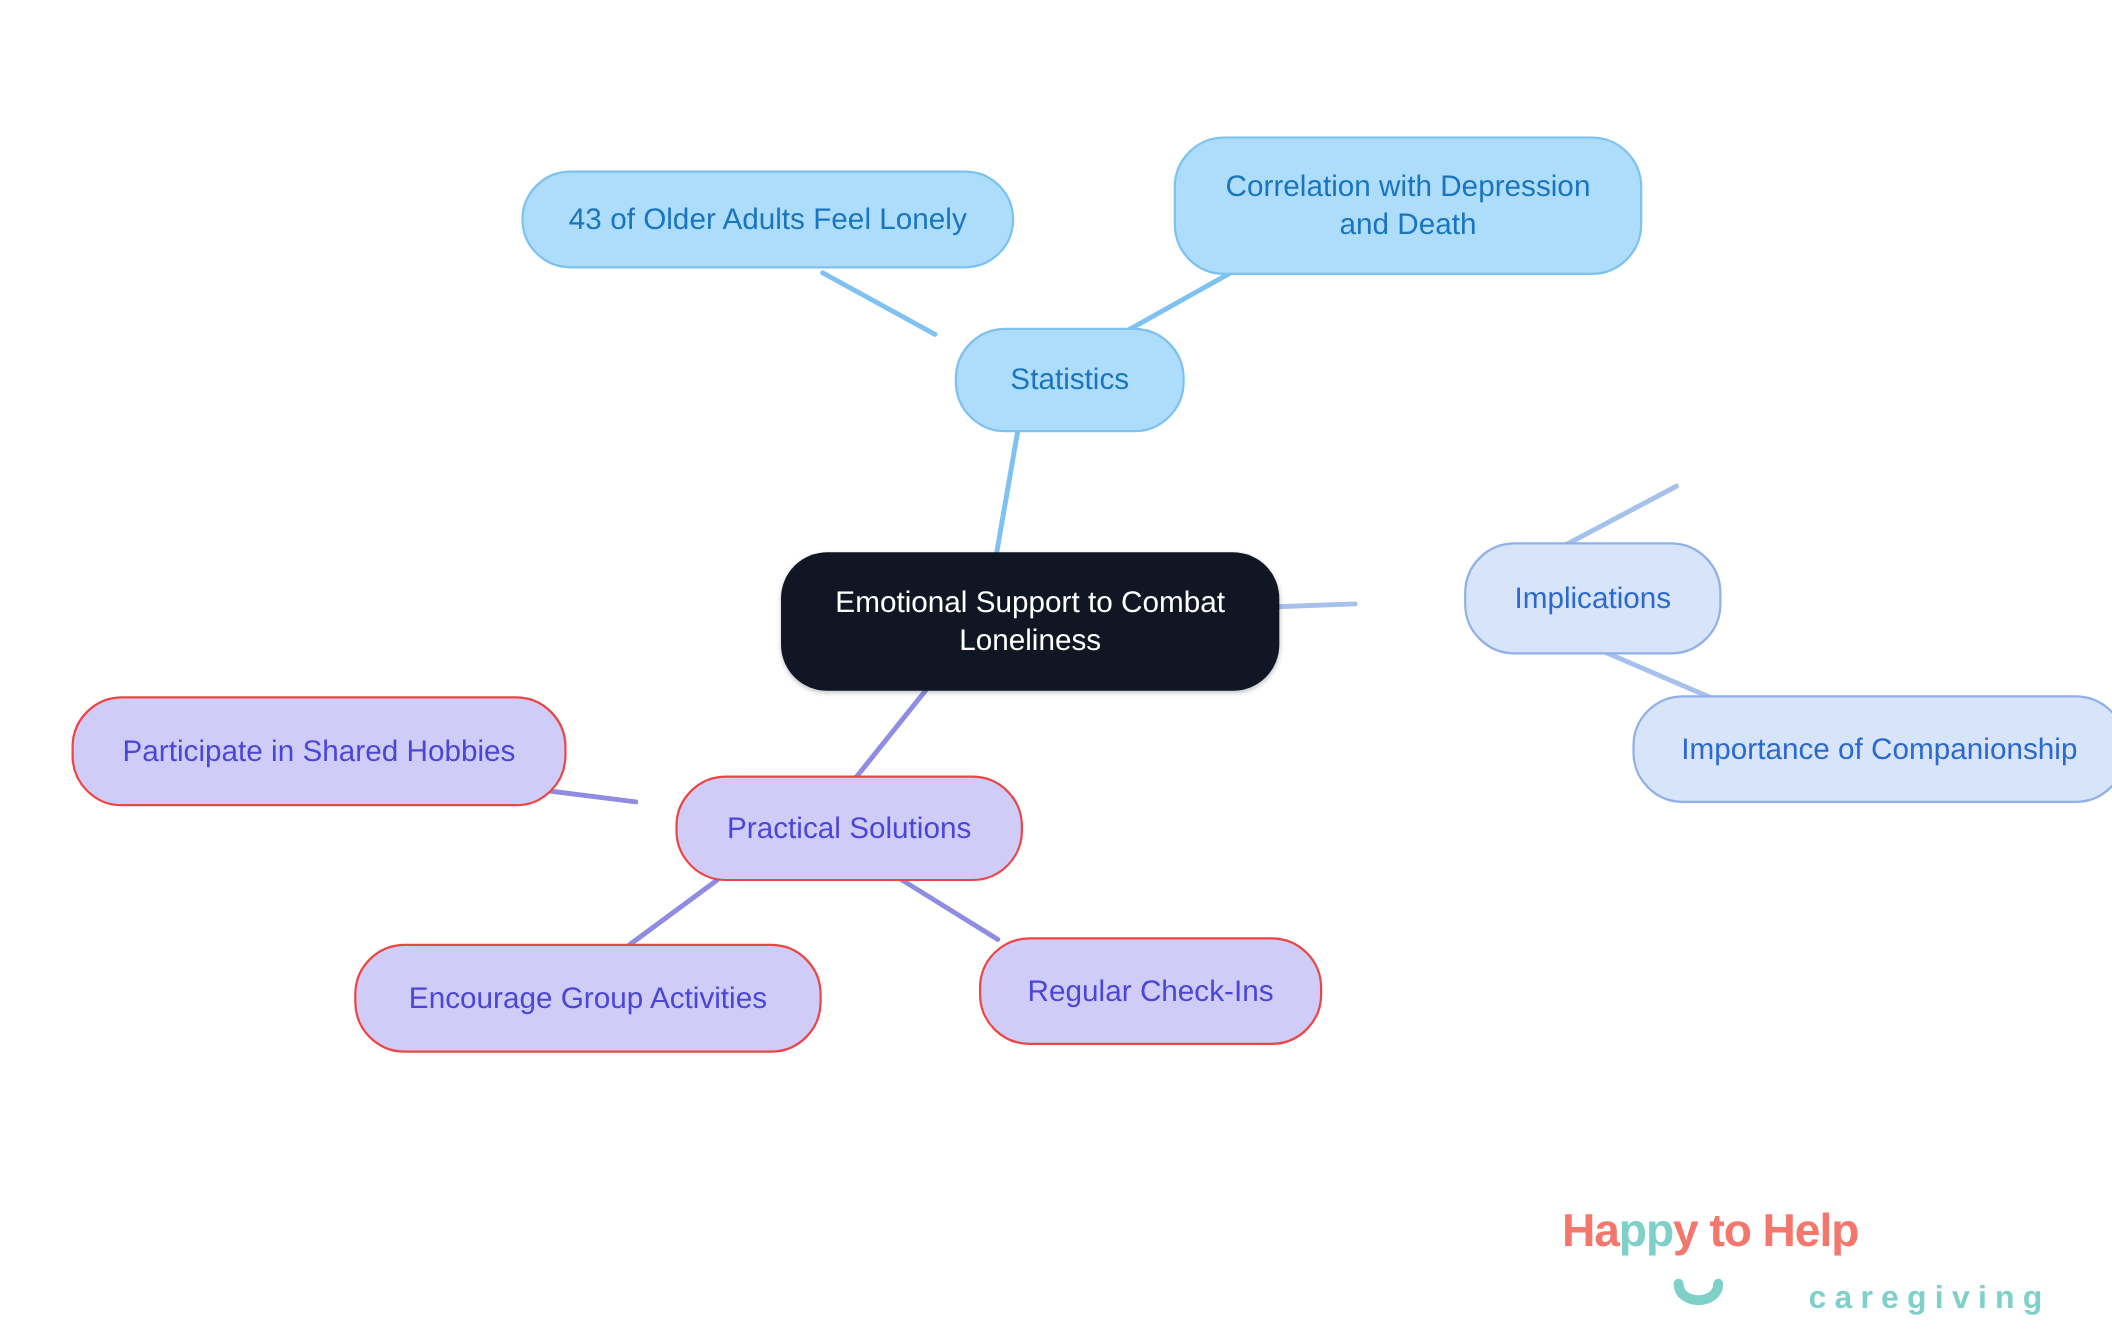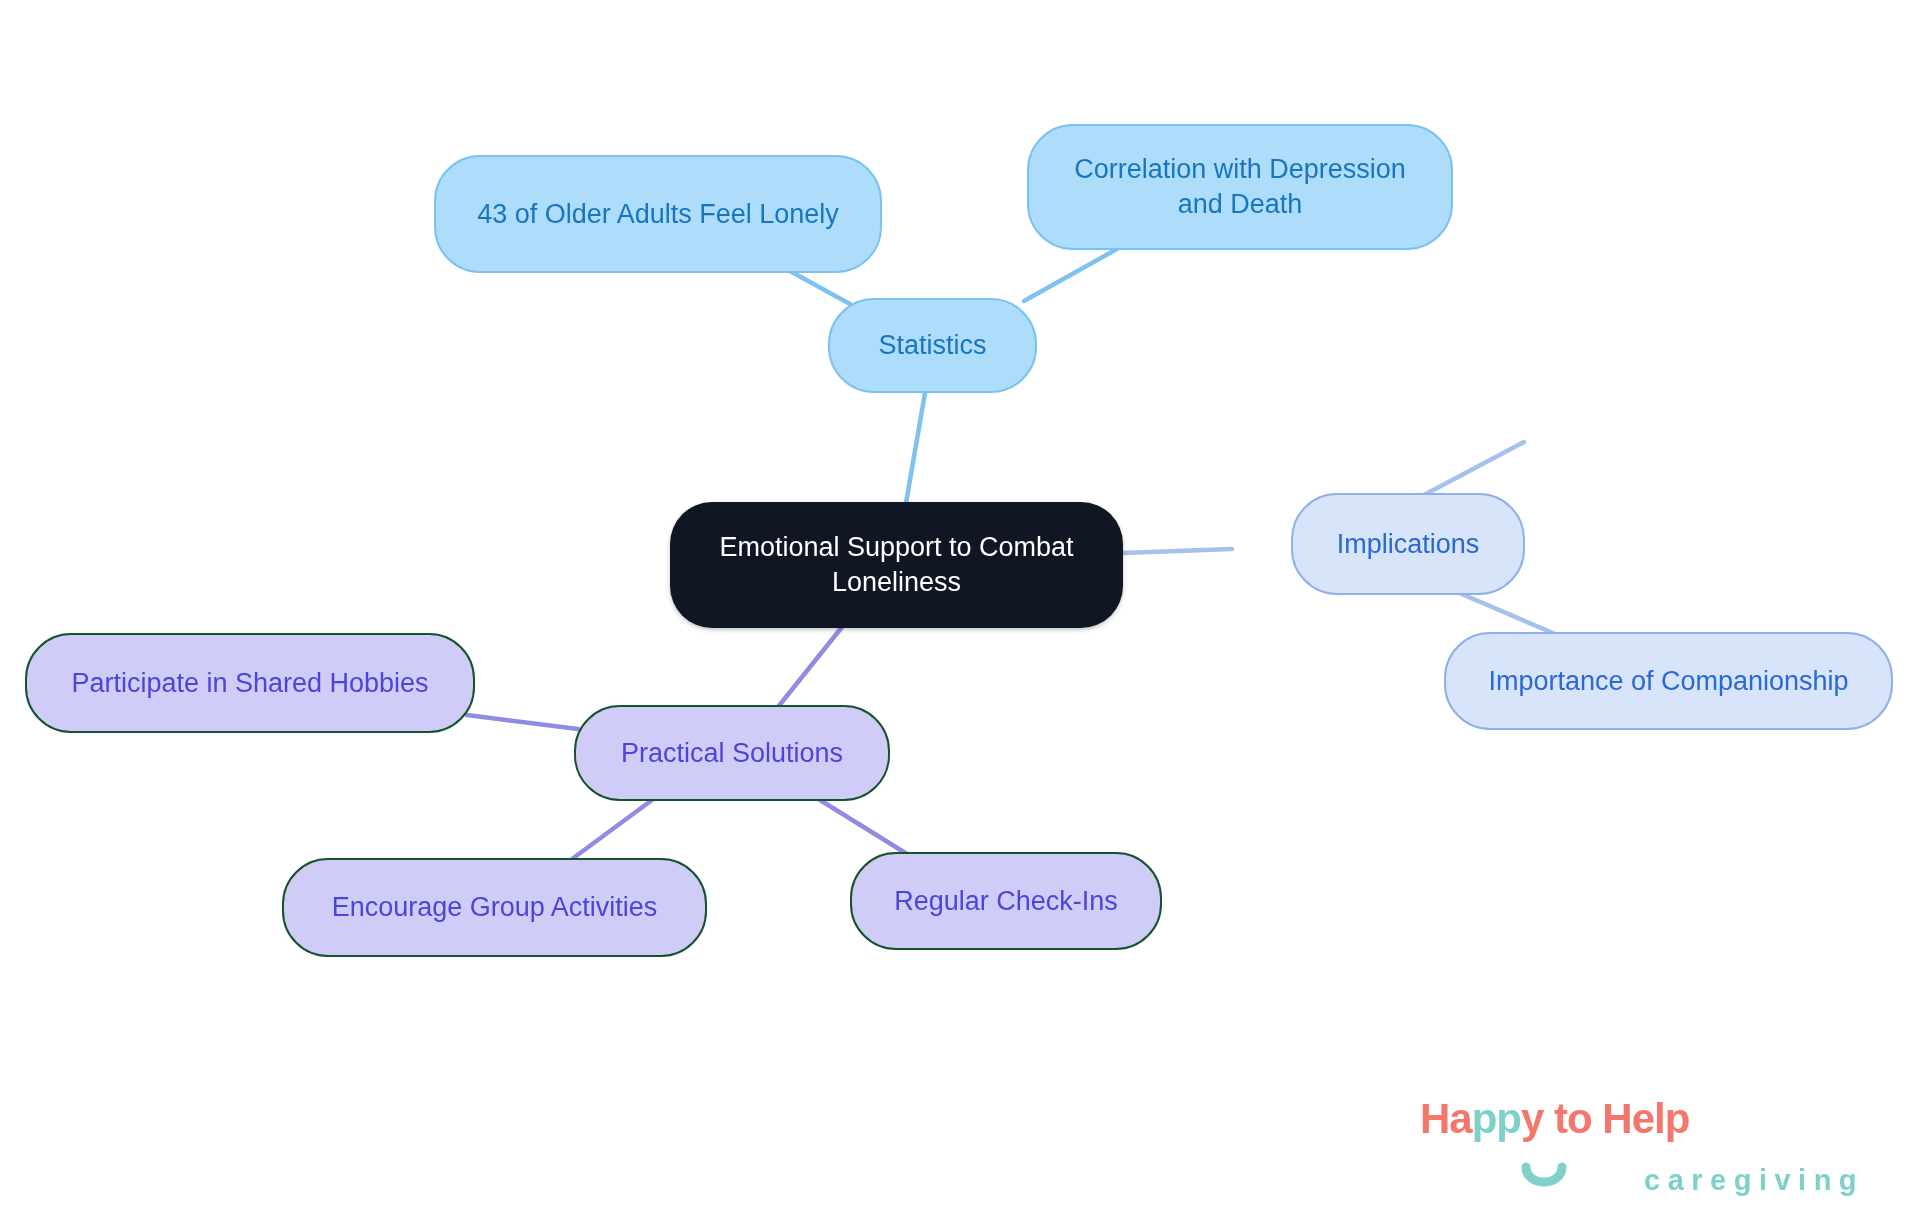--- a/index.html
+++ b/index.html
@@ -6,33 +6,33 @@
   body{
     width:1920px;height:1215px;position:relative;overflow:hidden;
     background:#ffffff;
     font-family:"Liberation Sans","DejaVu Sans",sans-serif;
   }
   .canvas{position:absolute;inset:0;}
   svg.edges{position:absolute;left:0;top:0;}
   .node{
     position:absolute;display:flex;align-items:center;justify-content:center;
     text-align:center;font-size:27px;line-height:1.28;
-    border-radius:46px;box-sizing:border-box;padding:0 24px;
+    border-radius:46px;box-sizing:border-box;padding:0 24px;margin-left:40px;
   }
   .node-central{
     left:670px;top:502px;width:453px;height:126px;
     background:#101623;color:#ffffff;border-radius:42px;
     box-shadow:0 2px 4px rgba(16,22,35,.25);
   }
   .sky{background:#aedcfb;border:2px solid #7cc2f1;color:#1976be;}
   .peri{background:#d7e4f9;border:2px solid #90b0e8;color:#2a69d2;}
-  .purp{background:#cfcdf8;border:2px solid #14532d;color:#4b45d8;}
+  .purp{background:#cfcdf8;border:2px solid #ef4444;color:#4b45d8;}
 
   .node-statistics{left:828px;top:298px;width:209px;height:95px;}
-  .node-lonely{left:434px;top:155px;width:448px;height:118px;padding:0 12px;}
+  .node-lonely{left:434px;top:155px;width:448px;height:89px;padding:0 12px;}
   .node-correlation{left:1027px;top:124px;width:426px;height:126px;}
   .node-implications{left:1291px;top:493px;width:234px;height:102px;}
   .node-caregivers{left:1440px;top:341px;width:320px;height:98px;}
   .node-companionship{left:1444px;top:632px;width:449px;height:98px;padding:0 14px;}
   .node-practical{left:574px;top:705px;width:316px;height:96px;}
   .node-hobbies{left:25px;top:633px;width:450px;height:100px;padding:0 14px;}
   .node-group{left:282px;top:858px;width:425px;height:99px;padding:0 14px;}
   .node-checkins{left:850px;top:852px;width:312px;height:98px;}
 
   .logo{position:absolute;left:1420px;top:1098px;width:460px;height:110px;}

